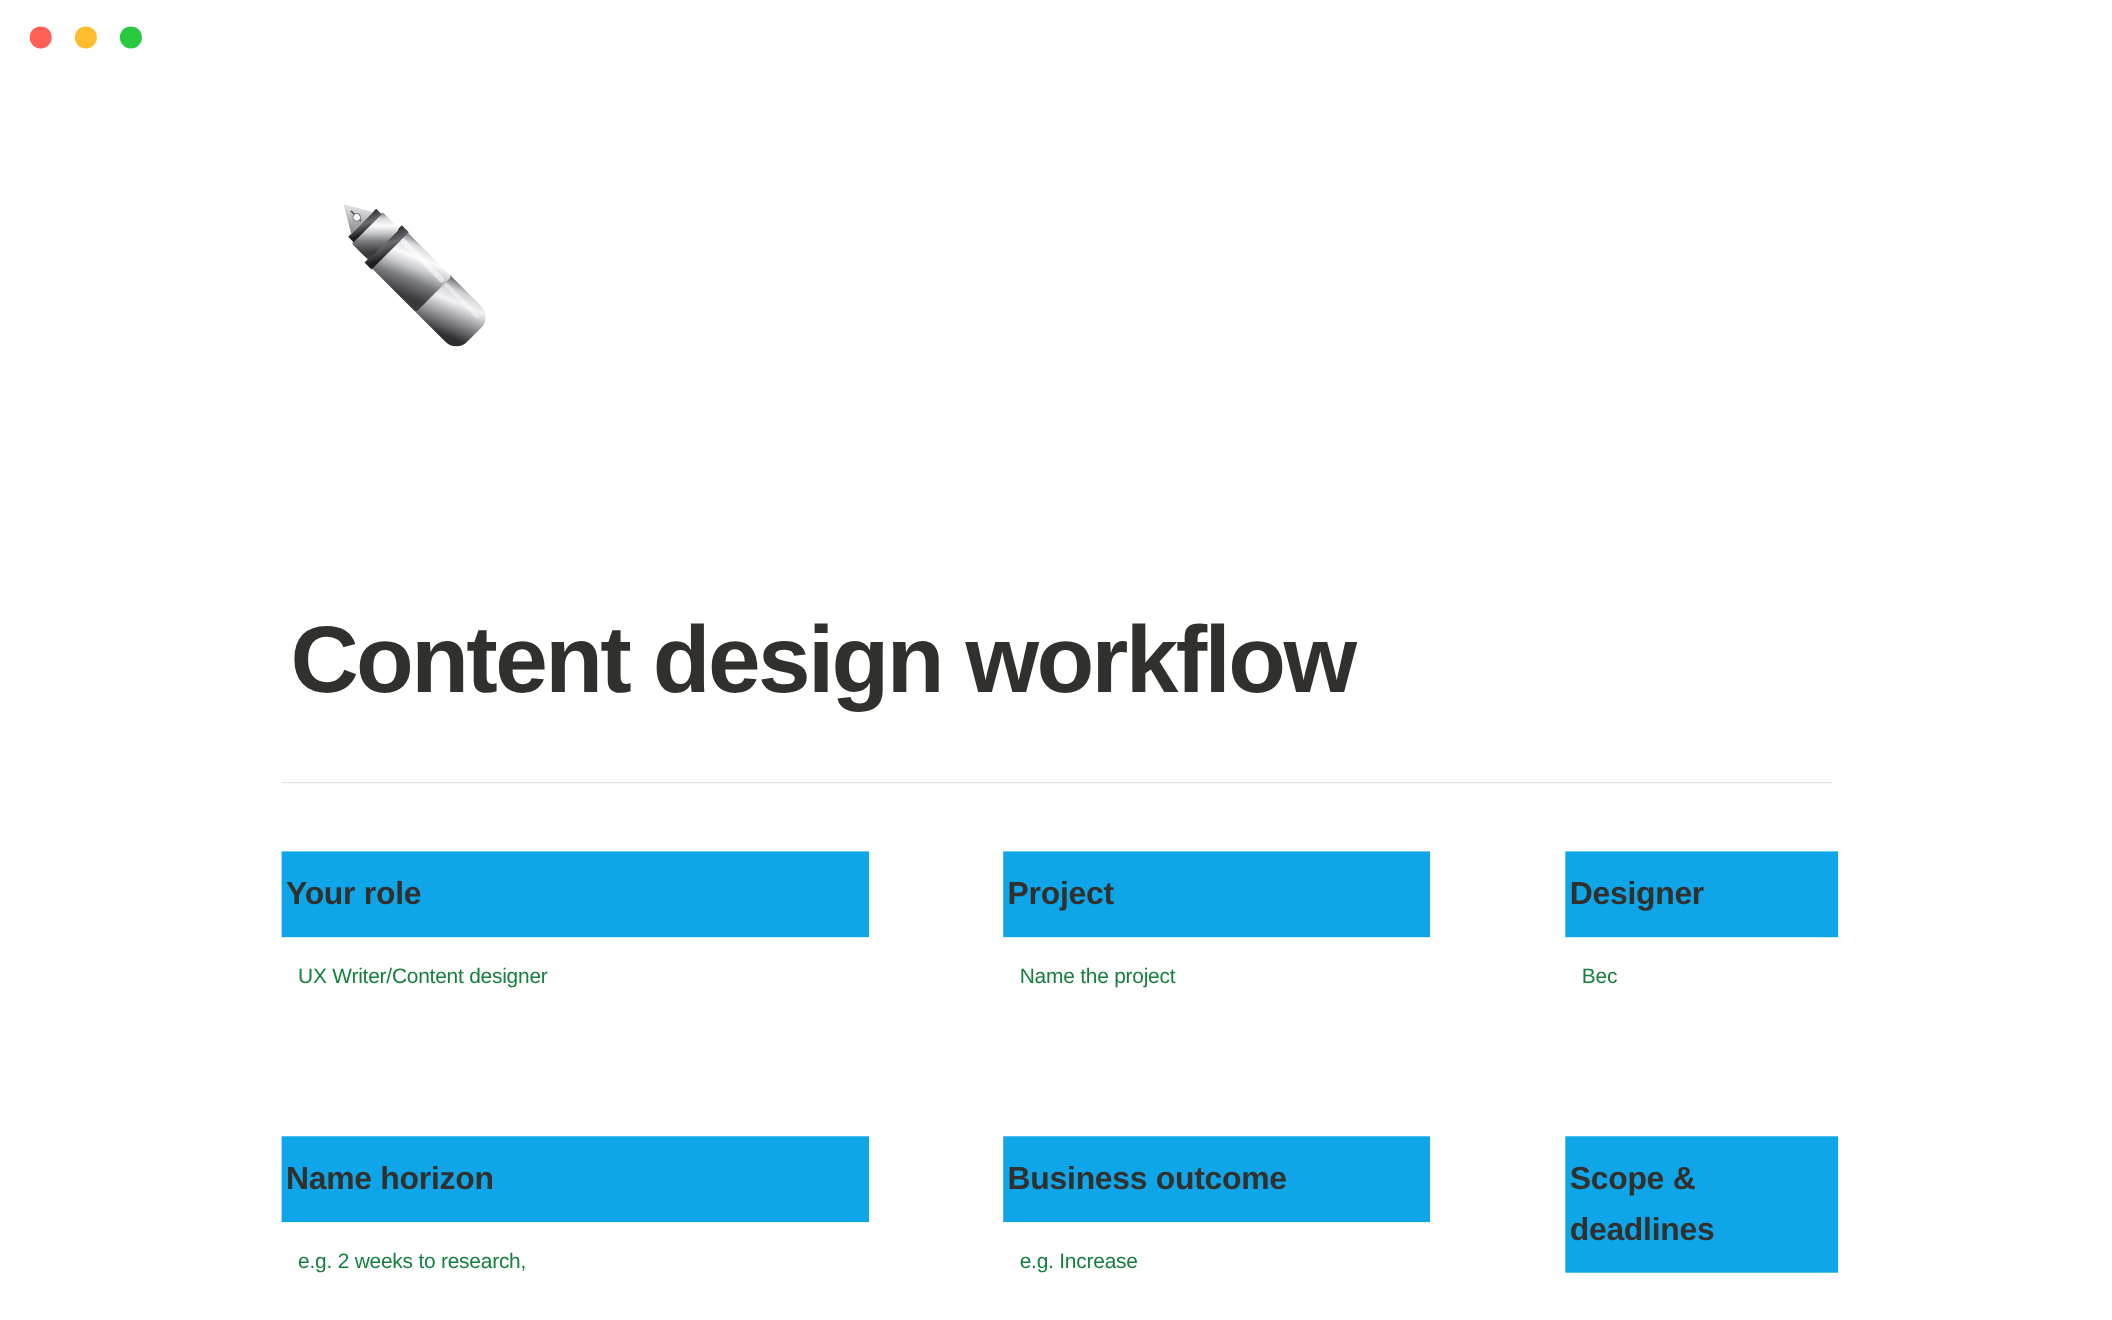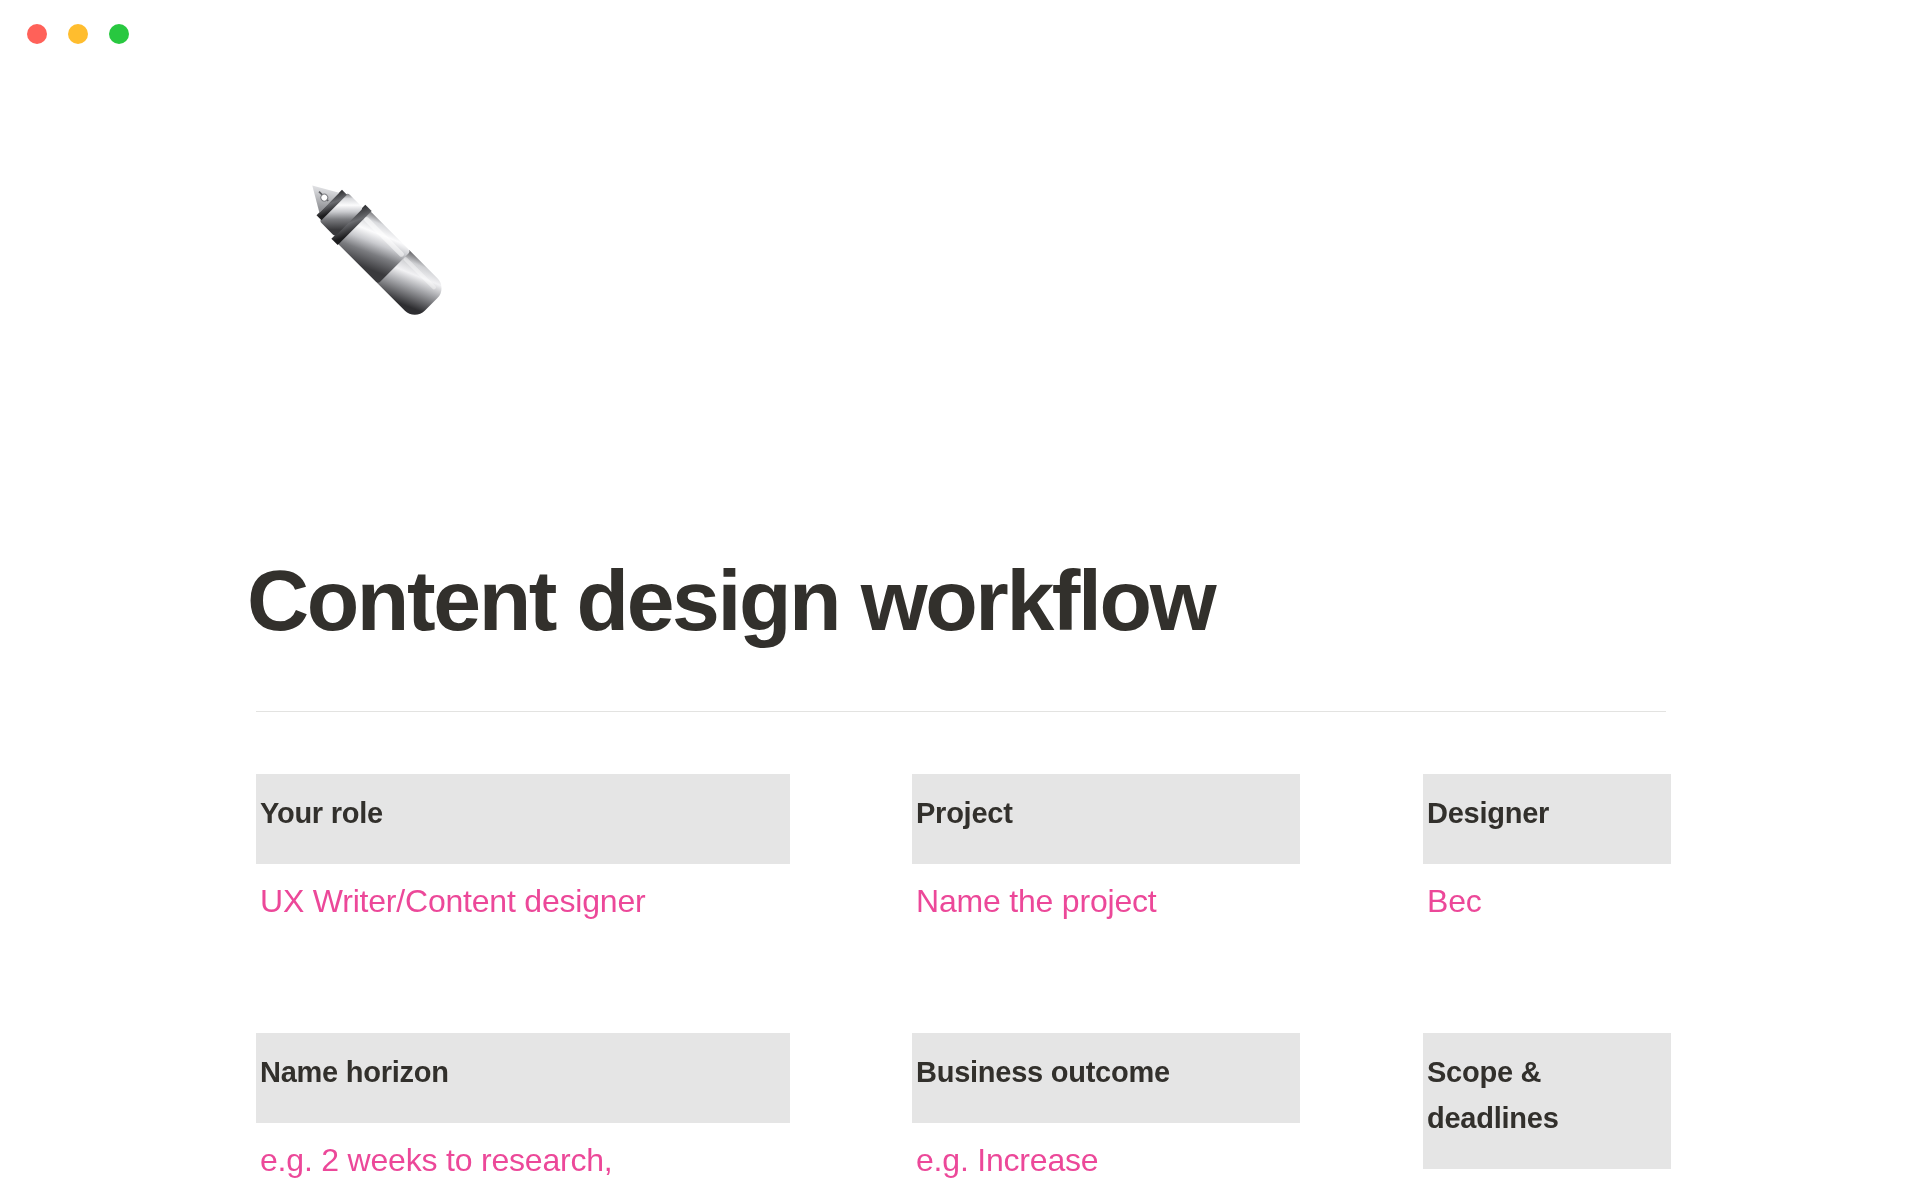--- a/index.html
+++ b/index.html
@@ -61,21 +61,21 @@
     height: 192px;
     font-size: 150px;
     line-height: 192px;
     user-select: none;
   }
 
   .page-emoji svg { display: block; }
 
   .page-title {
     position: absolute;
-    left: 247px;
+    left: 264px;
     top: 548px;
     width: 1420px;
     font-size: 86px;
     line-height: 104px;
     font-weight: 700;
     letter-spacing: -2.4px;
     color: #32302c;
     white-space: nowrap;
   }
 
@@ -103,46 +103,47 @@
 
   .prop-cell {
     position: absolute;
     top: 0;
   }
   .prop-cell.col-1 { left: 0px;    width: 534px; }
   .prop-cell.col-2 { left: 656px;  width: 388px; }
   .prop-cell.col-3 { left: 1167px; width: 248px; }
 
   .prop-header {
-    background: #e5e5e5;
-    padding: 16px 5px 28px 4px;
+    background: #0ea5e9;
+    padding: 16px 5px 16px 4px;
     font-size: 29px;
     line-height: 46px;
     font-weight: 700;
     color: #32302c;
     letter-spacing: -0.25px;
     display: inline-block;
     min-width: 100%;
   }
 
   .prop-header.wrap {
     white-space: normal;
     width: 248px;
   }
 
   .prop-value {
     margin-top: 14px;
     padding-left: 4px;
-    font-size: 32px;
+    font-size: 19px;
     line-height: 46px;
     font-weight: 400;
-    color: #ec4899;
+    color: #15803d;
     letter-spacing: -0.2px;
     white-space: nowrap;
     overflow: hidden;
+    margin-left: 11px;
   }
 </style>
 </head>
 <body>
 
 <div class="window-chrome">
   <div class="traffic-lights">
     <span class="traffic-light close"></span>
     <span class="traffic-light minimize"></span>
     <span class="traffic-light maximize"></span>

